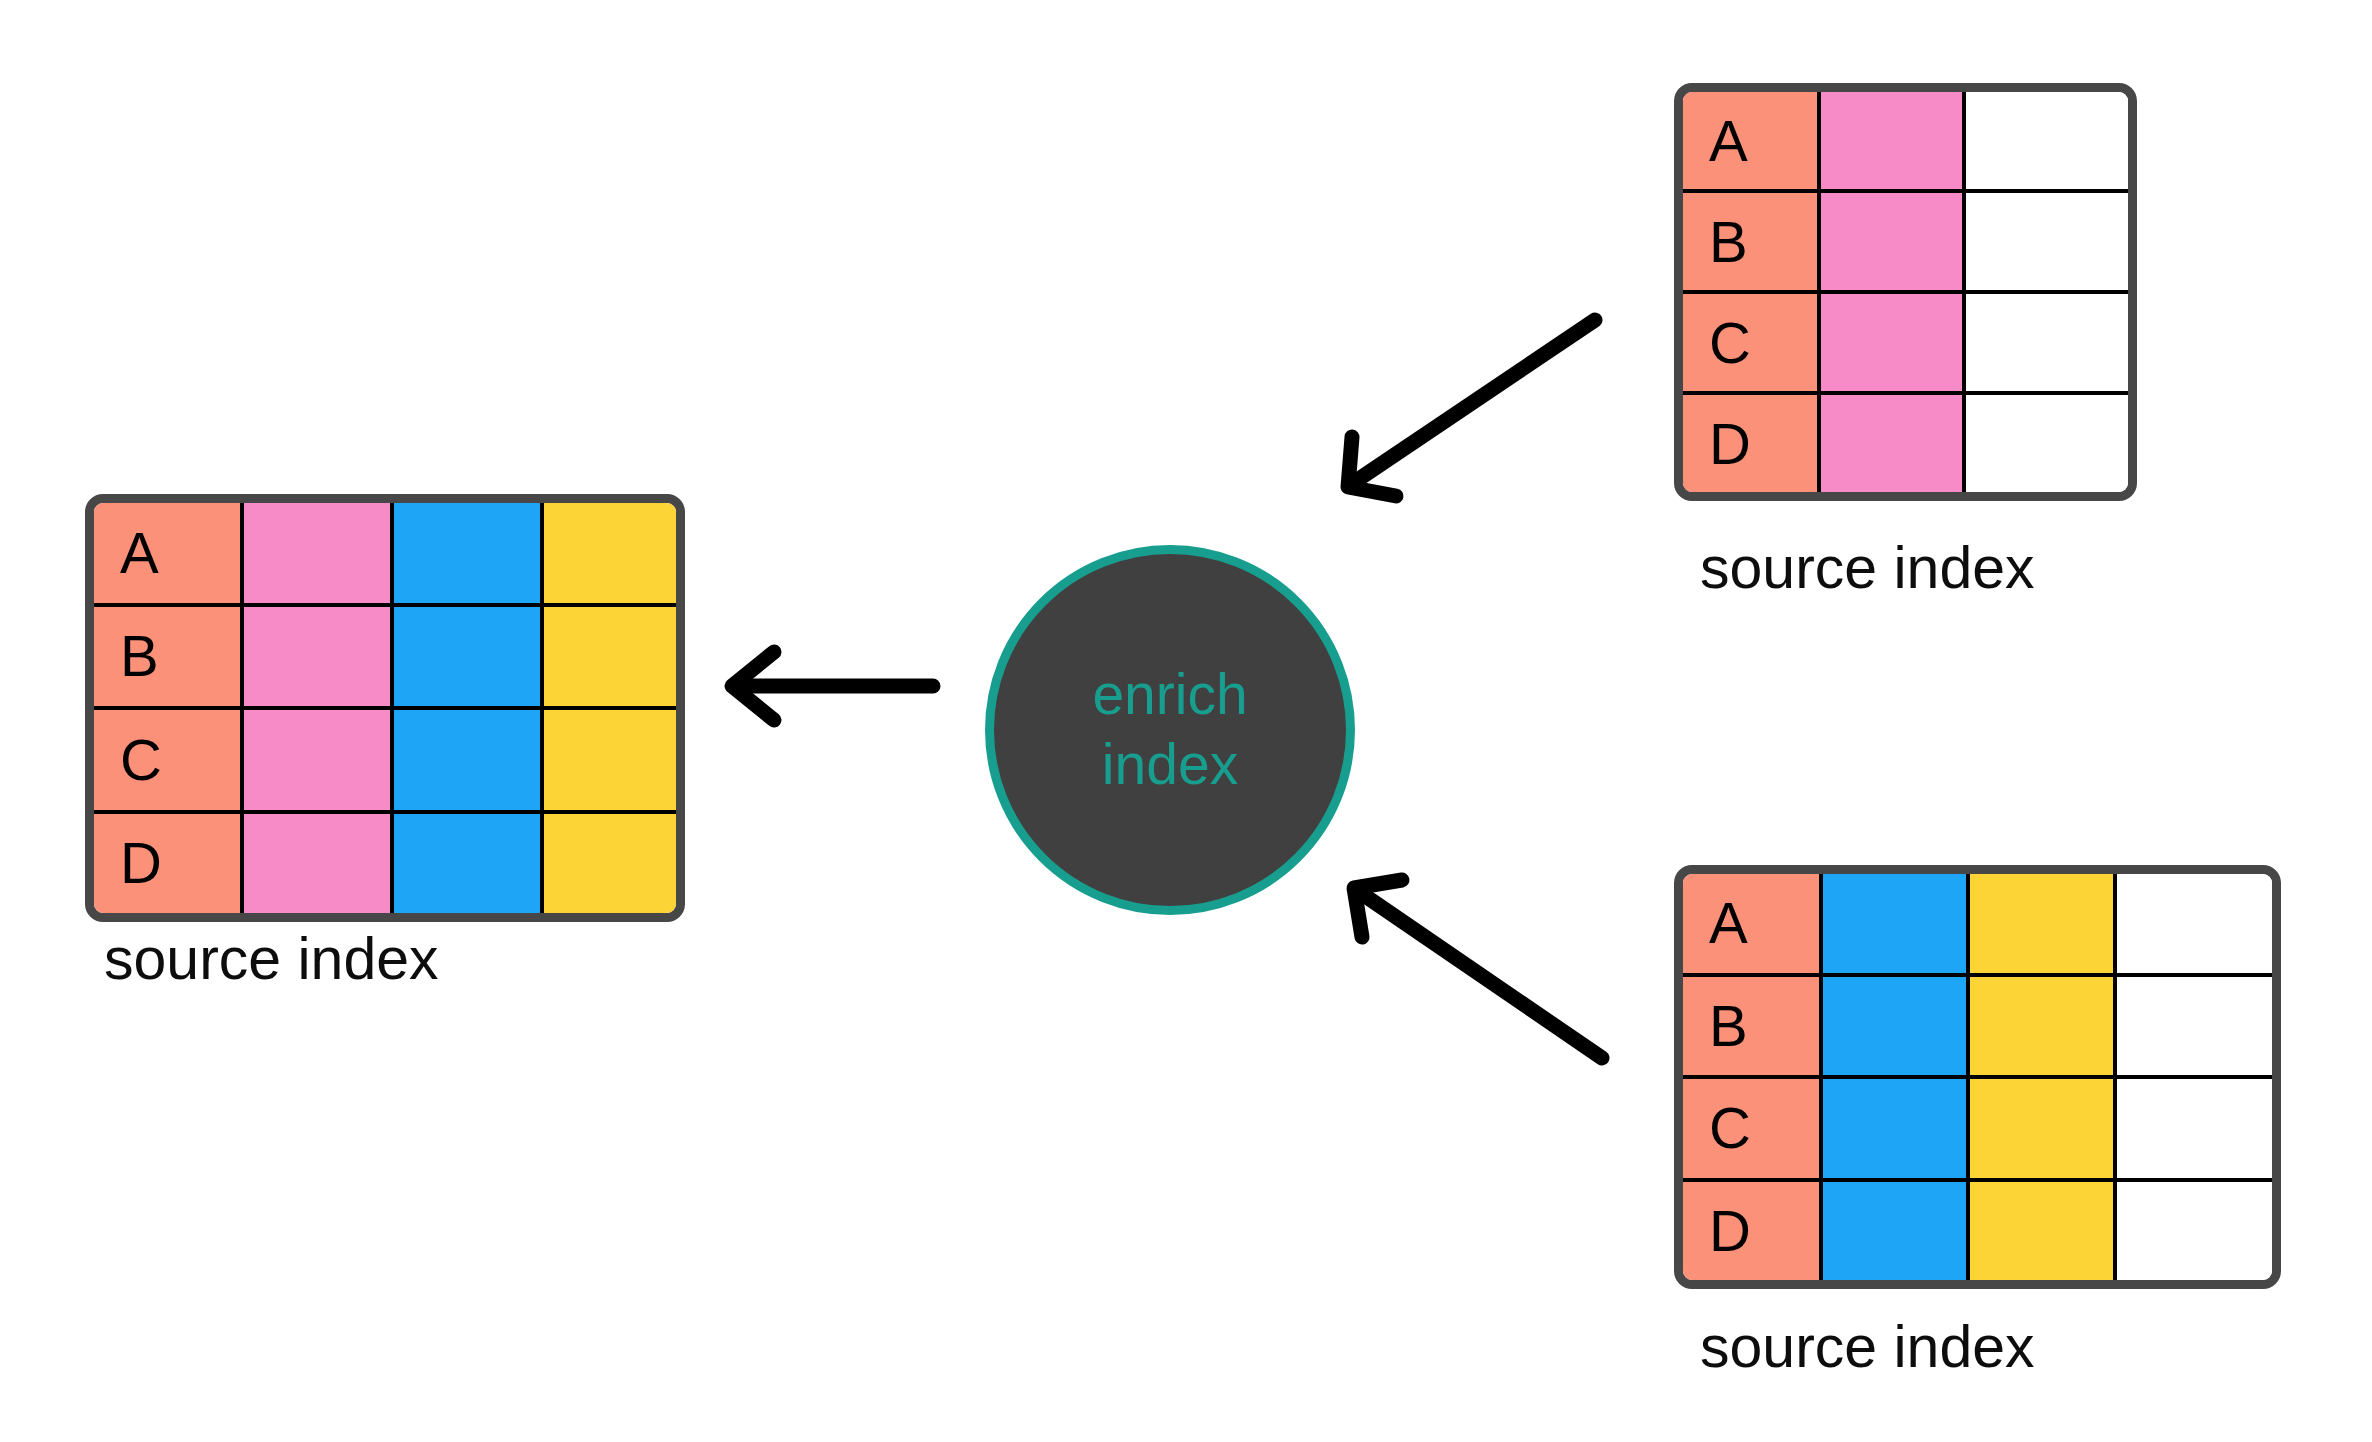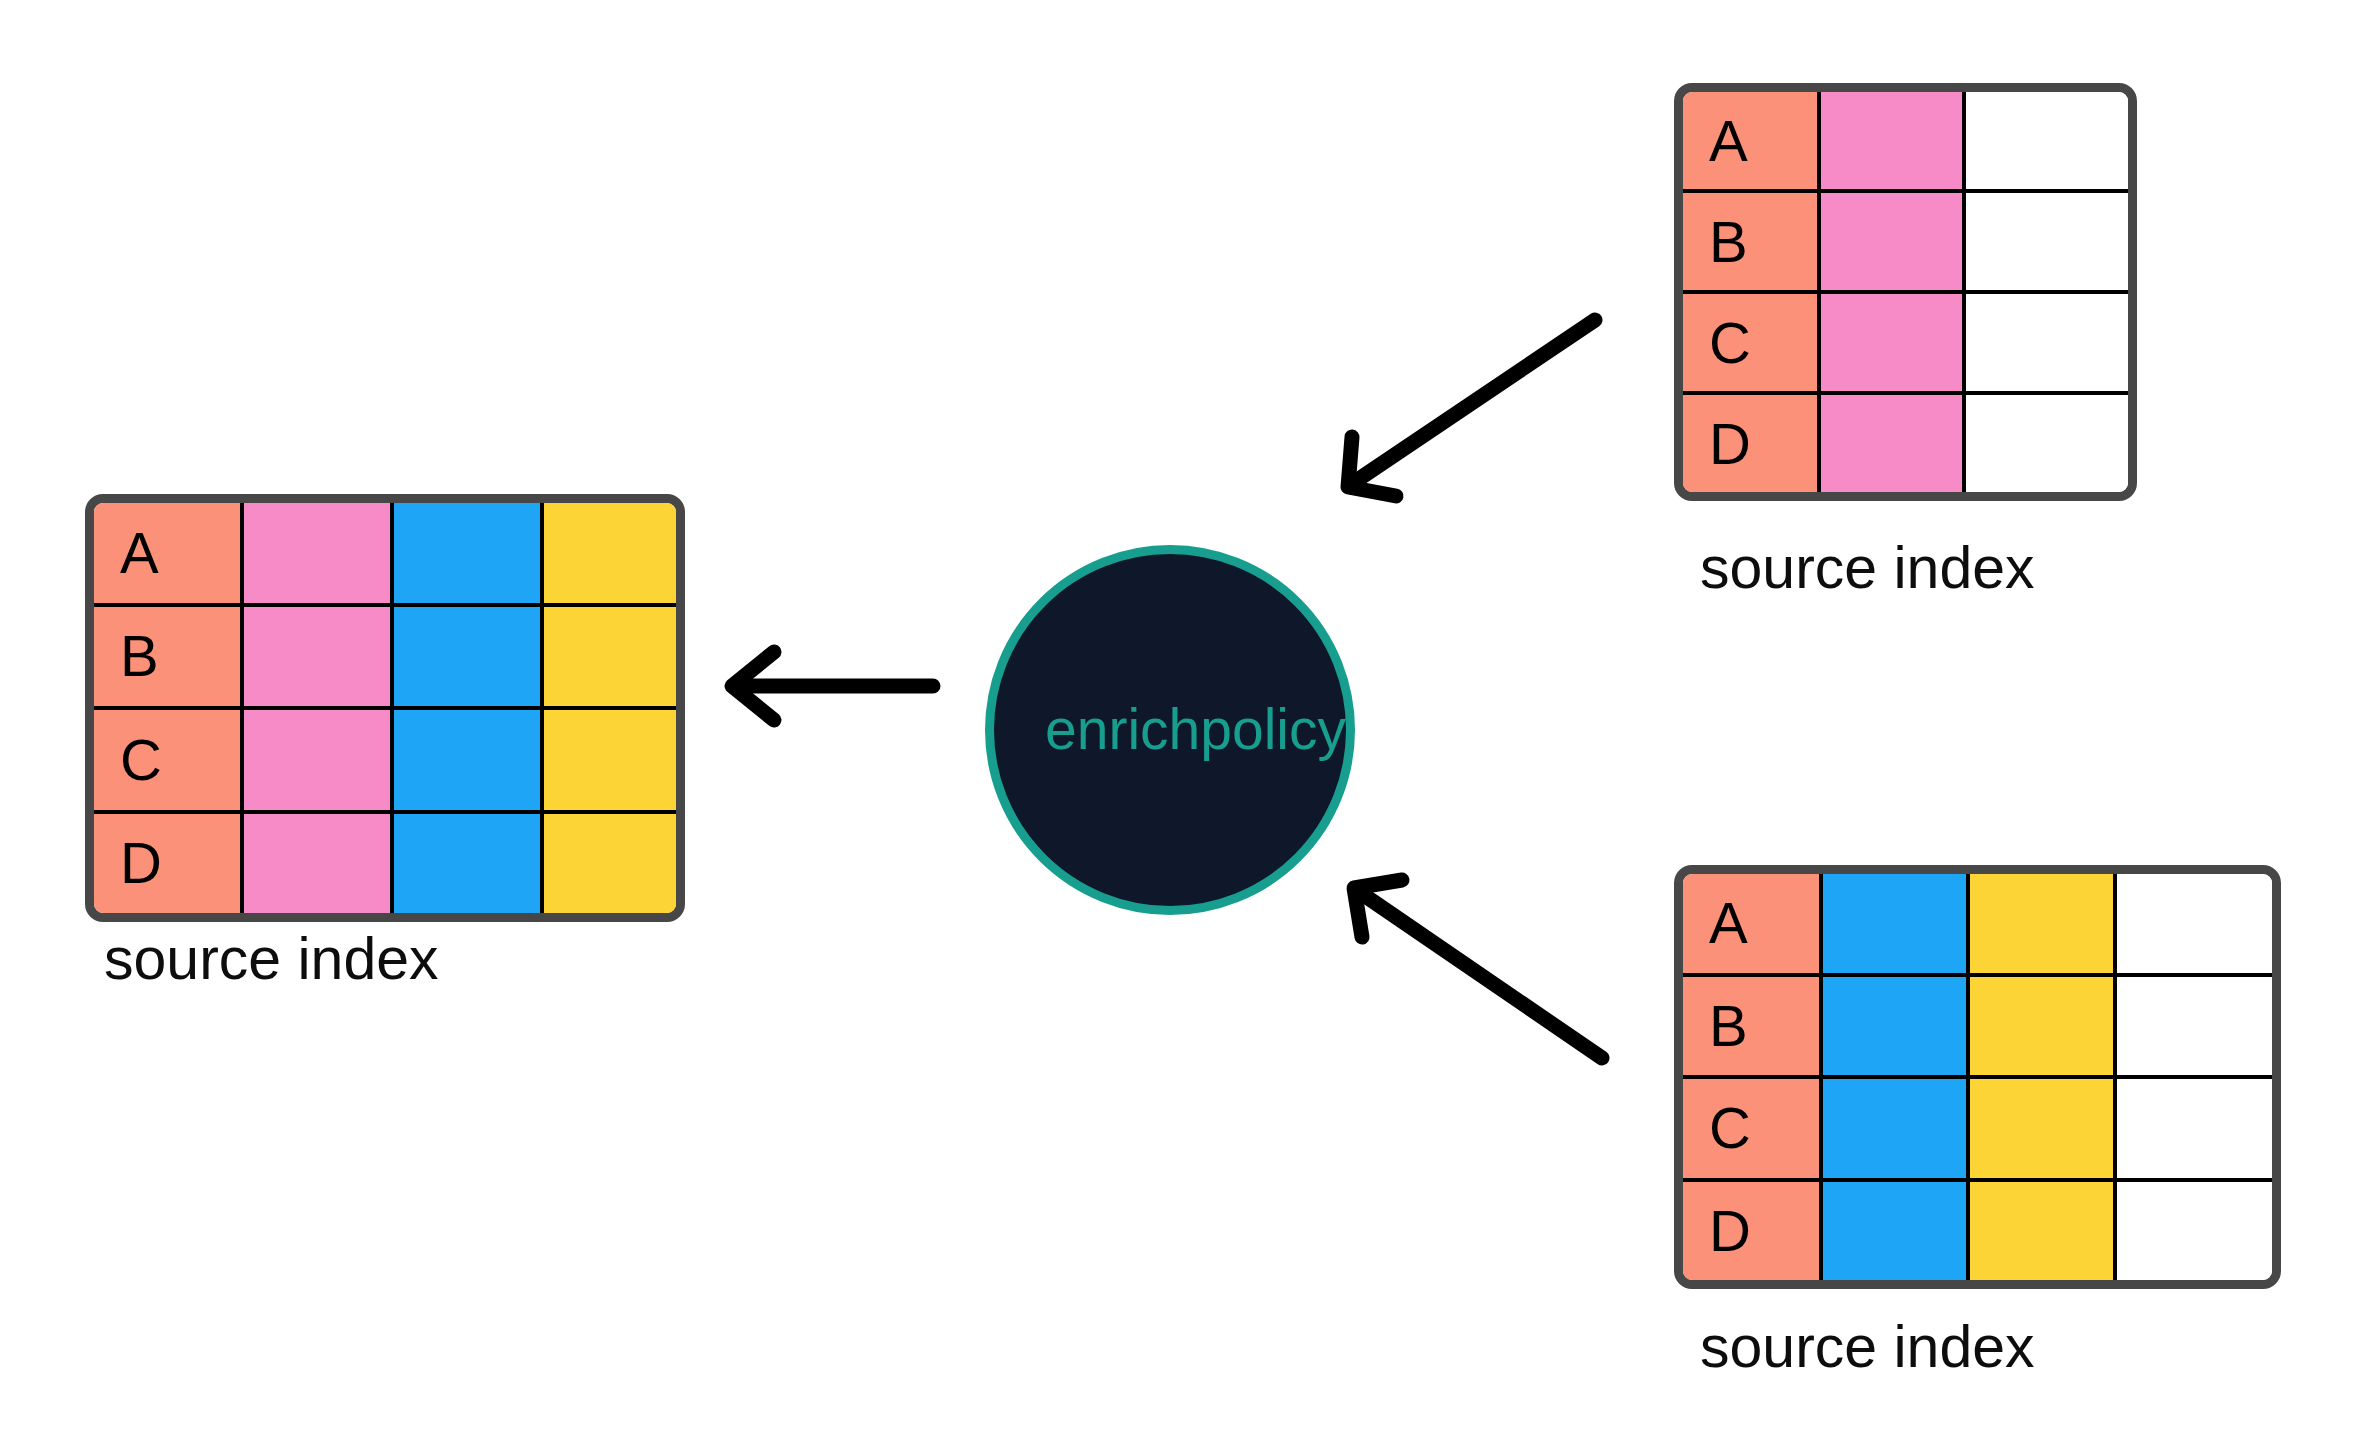--- a/index.html
+++ b/index.html
@@ -59,25 +59,25 @@
     color: #0d0d0d;
     white-space: nowrap;
   }
 
   
   .policy-circle {
     position: absolute;
     box-sizing: border-box;
     border: 9px solid #179e8e;
     border-radius: 50%;
-    background: #0f172a;
-    display: flex;
-    flex-direction: row;
+    background: #404040;
+    display: flex;
+    flex-direction: column;
     align-items: center;
-    justify-content: flex-end;
+    justify-content: center;
     color: #179e8e;
     font-size: 57px;
     line-height: 1.22;
   }
 
   
   .arrow-svg {
     position: absolute;
     overflow: visible;
     pointer-events: none;
@@ -126,21 +126,21 @@
       <div class="idx-cell" style="flex:0 0 150px; background:#F78BC8;"></div>
       <div class="idx-cell" style="flex:0 0 150px; background:#1FA5F5;"></div>
       <div class="idx-cell" style="flex:1 1 auto; background:#FDD435;"></div>
     </div>
   </div>
 
   <div class="caption" style="left:104px; top:930px;">source index</div>
 
   <div class="policy-circle" style="left:985px; top:545px; width:370px; height:370px;">
     <span>enrich</span>
-    <span>policy</span>
+    <span>index</span>
   </div>
 
   <div class="idx-table" id="source-index-top-table" style="left:1674px; top:83px; width:463px; height:418px;">
 
     <div class="idx-row">
       <div class="idx-cell" style="flex:0 0 138px; background:#FB9179;">A</div>
       <div class="idx-cell" style="flex:0 0 145px; background:#F78BC8;"></div>
       <div class="idx-cell" style="flex:1 1 auto; background:#FFFFFF;"></div>
     </div>
 

